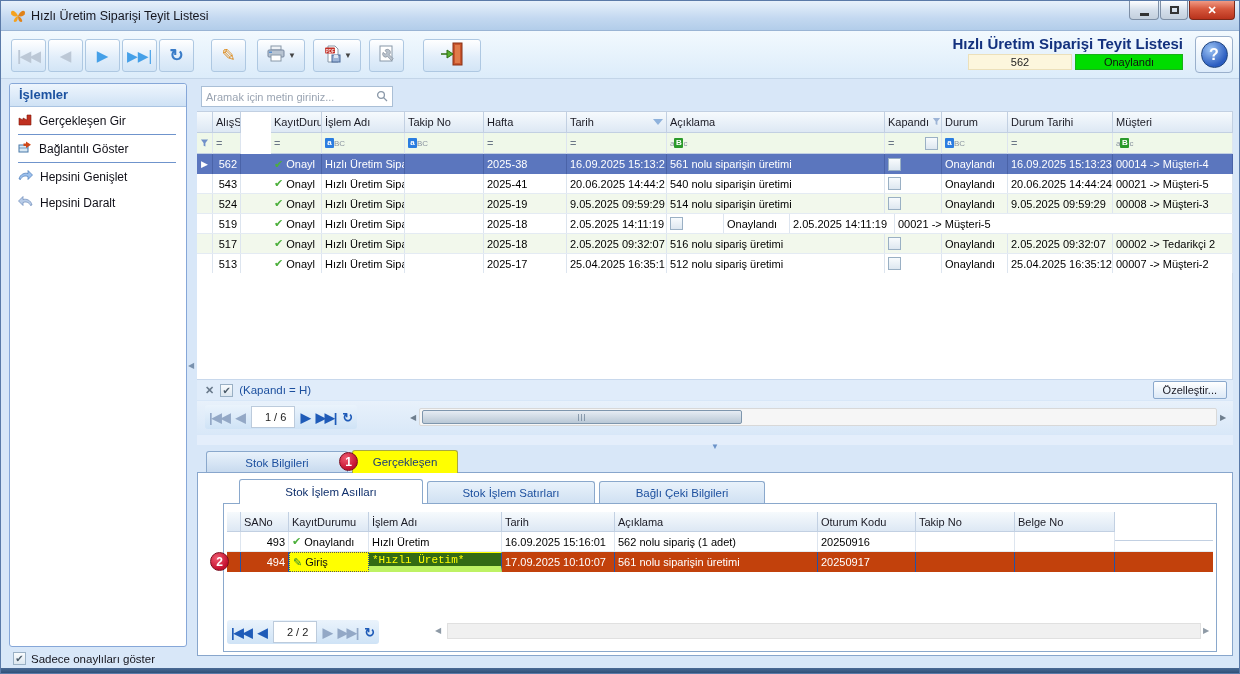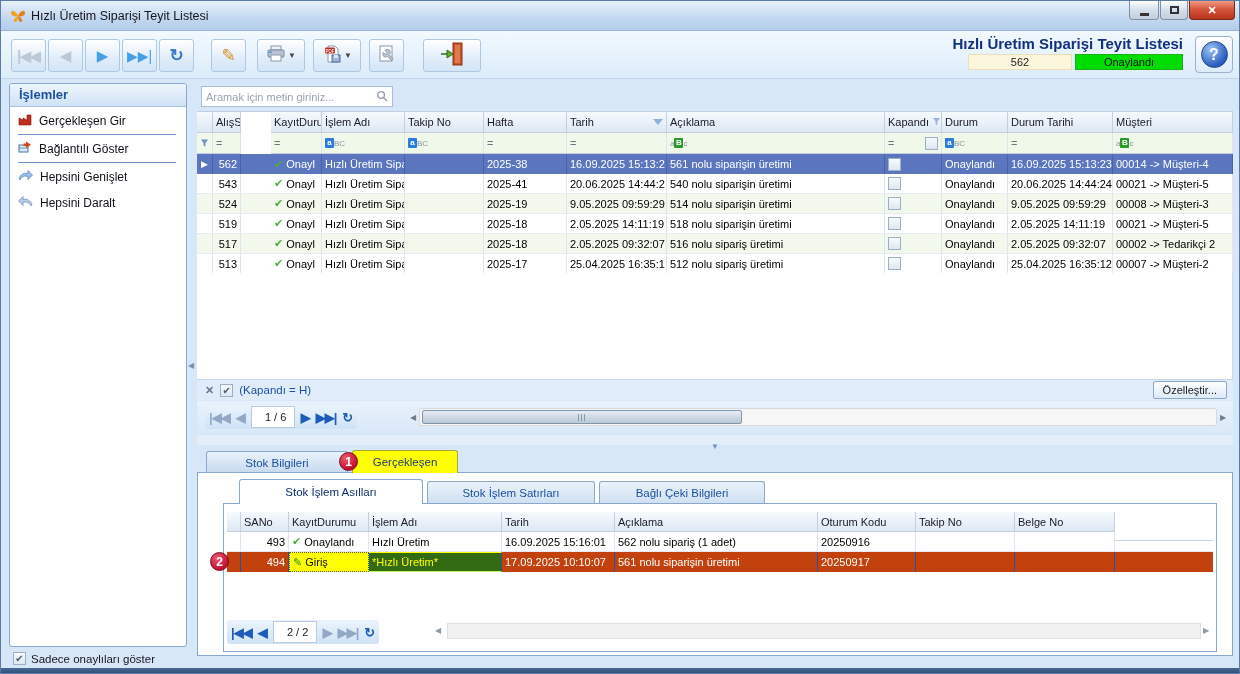--- a/index.html
+++ b/index.html
@@ -124,21 +124,21 @@
 
   
   .grid2 { position:absolute; left:226px; top:511px; width:986px; background:#fff; }
   .grid2 .hrow { height:20px; }
   .grid2 .drow { height:20px; border-bottom:1px solid #e4ebf3; background:#fff; }
   .grid2 .drow.sel { background:#c2410c; color:#fff; border-bottom:none; }
   .grid2 .drow.sel .gc { border-right-color:#2452a6; }
   .d-g{width:14px;} .d-no{width:48px;} .d-kd{width:80px;} .d-ia{width:133px;} .d-tr{width:113px;}
   .d-ac{width:203px;} .d-ot{width:98px;} .d-tn2{width:99px;} .d-bn{width:100px;} .d-ok{flex:1;margin-top:28px;}
   .cell-entry { background:#ffff00 !important; color:#111 !important; border:1px dotted #555; }
-  .cell-editname { background:#336b14 !important; color:#ffff00 !important; border-top:1px solid #ffff00; border-bottom:1px solid #bef264; }
+  .cell-editname { background:#336b14 !important; color:#ffff00 !important; border-top:1px solid #ffff00; border-bottom:6px solid #bef264;font-family:Liberation Mono, monospace; }
   .pencil-sm { color:#2e8a2e; font-size:11px; }
 
   .pager2 { position:absolute; left:226px; top:619px; }
   .sb2-left { position:absolute; left:434px; top:625px; font-size:8px; color:#8e9aa6; }
   .sb2-track { position:absolute; left:446px; top:622px; width:754px; height:16px; background:#f0f0f0; border:1px solid #e0e0e0; }
   .sb2-right { position:absolute; left:1202px; top:625px; font-size:8px; color:#8e9aa6; }
 
   .badge { position:absolute; width:19px; height:19px; border-radius:50%; background:radial-gradient(circle at 35% 30%, #f05a70, #c40f2e 70%);
     border:1px solid #7a0d1e; color:#fff; font-weight:bold; font-size:12px; text-align:center; line-height:18px; z-index:9; }
 
@@ -425,21 +425,20 @@
       <div class="gc c-g"></div>
       <div class="gc c-no num">519</div>
       <div class="gc c-kd">
           <span class="chk-ok">✔</span>
           <span>Onayl</span>
         </div>
       <div class="gc c-ia">Hızlı Üretim Sipar</div>
       <div class="gc c-tn"></div>
       <div class="gc c-hf">2025-18</div>
       <div class="gc c-tr">2.05.2025 14:11:19</div>
-      <div class="gc c-ac">518 nolu siparişin üretimi</div>
       <div class="gc c-kp">
           <span class="cbox"></span>
         </div>
       <div class="gc c-du">Onaylandı</div>
       <div class="gc c-dt">2.05.2025 14:11:19</div>
       <div class="gc c-mu">00021 -&gt; Müşteri-5</div>
     </div>
     <div class="grow drow alt">
       <div class="gc c-g"></div>
       <div class="gc c-no num">517</div>

